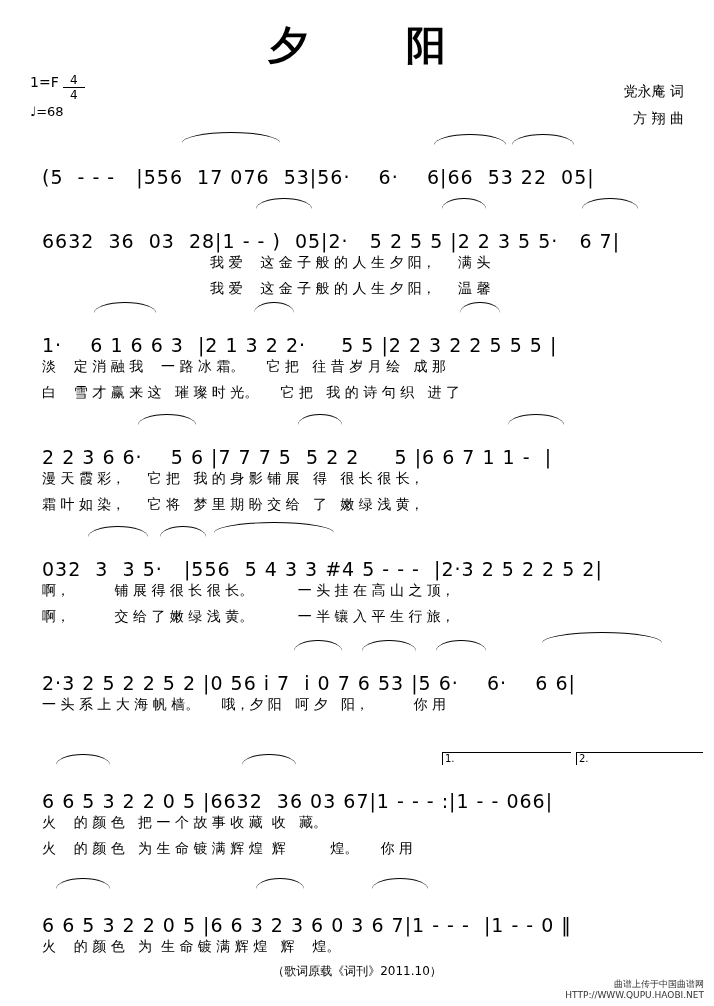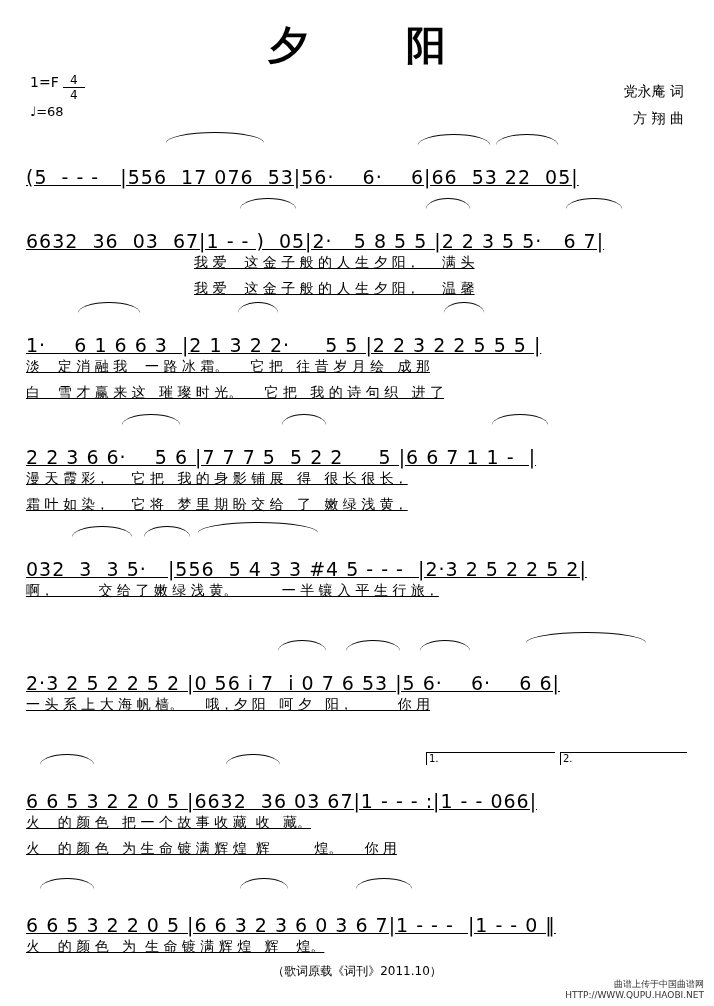--- a/index.html
+++ b/index.html
@@ -61,23 +61,22 @@
     position: absolute;
     right: 30px;
     top: 78px;
     font-size: 14px;
     text-align: right;
     line-height: 1.9;
   }
   
   .system {
     position: relative;
-    margin: 0 26px;
+    margin: 0 42px;
     padding-top: 6px;
-    text-decoration: underline;
   }
   .noterow {
     display: flex;
     align-items: flex-end;
     font-size: 19px;
     letter-spacing: 0px;
     white-space: pre;
     height: 34px;
     font-family: "DejaVu Sans", "Liberation Sans", sans-serif;
   }
@@ -147,21 +146,21 @@
       <div class="slur" style="left:140px; top:2px; width:98px;"></div>
       <div class="slur" style="left:392px; top:4px; width:72px;"></div>
       <div class="slur" style="left:470px; top:4px; width:62px;"></div>
       <div class="noterow" style="font-size:19px; letter-spacing:1px; padding-top:18px;">(5  - - -   |556  17 076  53|56·    6·    6|66  53 22  05|</div>
     </div>
 
     <div class="system" style="height:86px;">
       <div class="slur" style="left:214px; top:0px; width:56px;"></div>
       <div class="slur" style="left:400px; top:0px; width:44px;"></div>
       <div class="slur" style="left:540px; top:0px; width:56px;"></div>
-      <div class="noterow" style="font-size:19px; letter-spacing:1px; padding-top:14px;">6632  36  03  67|1 - - )  05|2·   5 8 5 5 |2 2 3 5 5·   6 7|</div>
+      <div class="noterow" style="font-size:19px; letter-spacing:1px; padding-top:14px;">6632  36  03  28|1 - - )  05|2·   5 2 5 5 |2 2 3 5 5·   6 7|</div>
       <div class="lyricrow" style="padding-left:168px;">我 爱    这 金 子 般 的 人 生 夕 阳，     满 头</div>
       <div class="lyricrow" style="padding-left:168px;">我 爱    这 金 子 般 的 人 生 夕 阳，     温 馨</div>
     </div>
 
     <div class="system" style="height:94px; margin-top:12px;">
       <div class="slur" style="left:52px; top:0px; width:62px;"></div>
       <div class="slur" style="left:212px; top:0px; width:40px;"></div>
       <div class="slur" style="left:418px; top:0px; width:40px;"></div>
       <div class="noterow" style="font-size:19px; letter-spacing:1px; padding-top:14px;text-align:center;">1·    6 1 6 6 3  |2 1 3 2 2·     5 5 |2 2 3 2 2 5 5 5 |</div>
       <div class="lyricrow">淡    定 消 融 我    一 路 冰 霜。     它 把   往 昔 岁 月 绘   成 那</div>
@@ -175,20 +174,21 @@
       <div class="noterow" style="font-size:19px; letter-spacing:1px; padding-top:14px;">2 2 3 6 6·    5 6 |7 7 7 5  5 2 2     5 |6 6 7 1 1 -  |</div>
       <div class="lyricrow">漫 天 霞 彩，     它 把   我 的 身 影 铺 展   得   很 长 很 长，</div>
       <div class="lyricrow">霜 叶 如 染，     它 将   梦 里 期 盼 交 给   了   嫩 绿 浅 黄，</div>
     </div>
 
     <div class="system" style="height:94px; margin-top:12px;">
       <div class="slur" style="left:46px; top:0px; width:60px;"></div>
       <div class="slur" style="left:118px; top:0px; width:46px;"></div>
       <div class="slur" style="left:172px; top:-4px; width:120px;"></div>
       <div class="noterow" style="font-size:19px; letter-spacing:1px; padding-top:14px;">032  3  3 5·   |556  5 4 3 3 #4 5 - - -  |2·3 2 5 2 2 5 2|</div>
+      <div class="lyricrow">啊，          铺 展 得 很 长 很 长。          一 头 挂 在 高 山 之 顶，</div>
       <div class="lyricrow">啊，          交 给 了 嫩 绿 浅 黄。          一 半 镶 入 平 生 行 旅，</div>
     </div>
 
     <div class="system" style="height:94px; margin-top:12px;">
       <div class="slur" style="left:252px; top:2px; width:48px;"></div>
       <div class="slur" style="left:320px; top:2px; width:54px;"></div>
       <div class="slur" style="left:394px; top:2px; width:50px;"></div>
       <div class="slur" style="left:500px; top:-6px; width:120px;"></div>
       <div class="noterow" style="font-size:19px; letter-spacing:1px; padding-top:16px;">2·3 2 5 2 2 5 2 |0 56 i 7  i 0 7 6 53 |5 6·    6·    6 6|</div>
       <div class="lyricrow">一 头 系 上 大 海 帆 樯。     哦，夕 阳   呵 夕   阳，          你 用</div>

